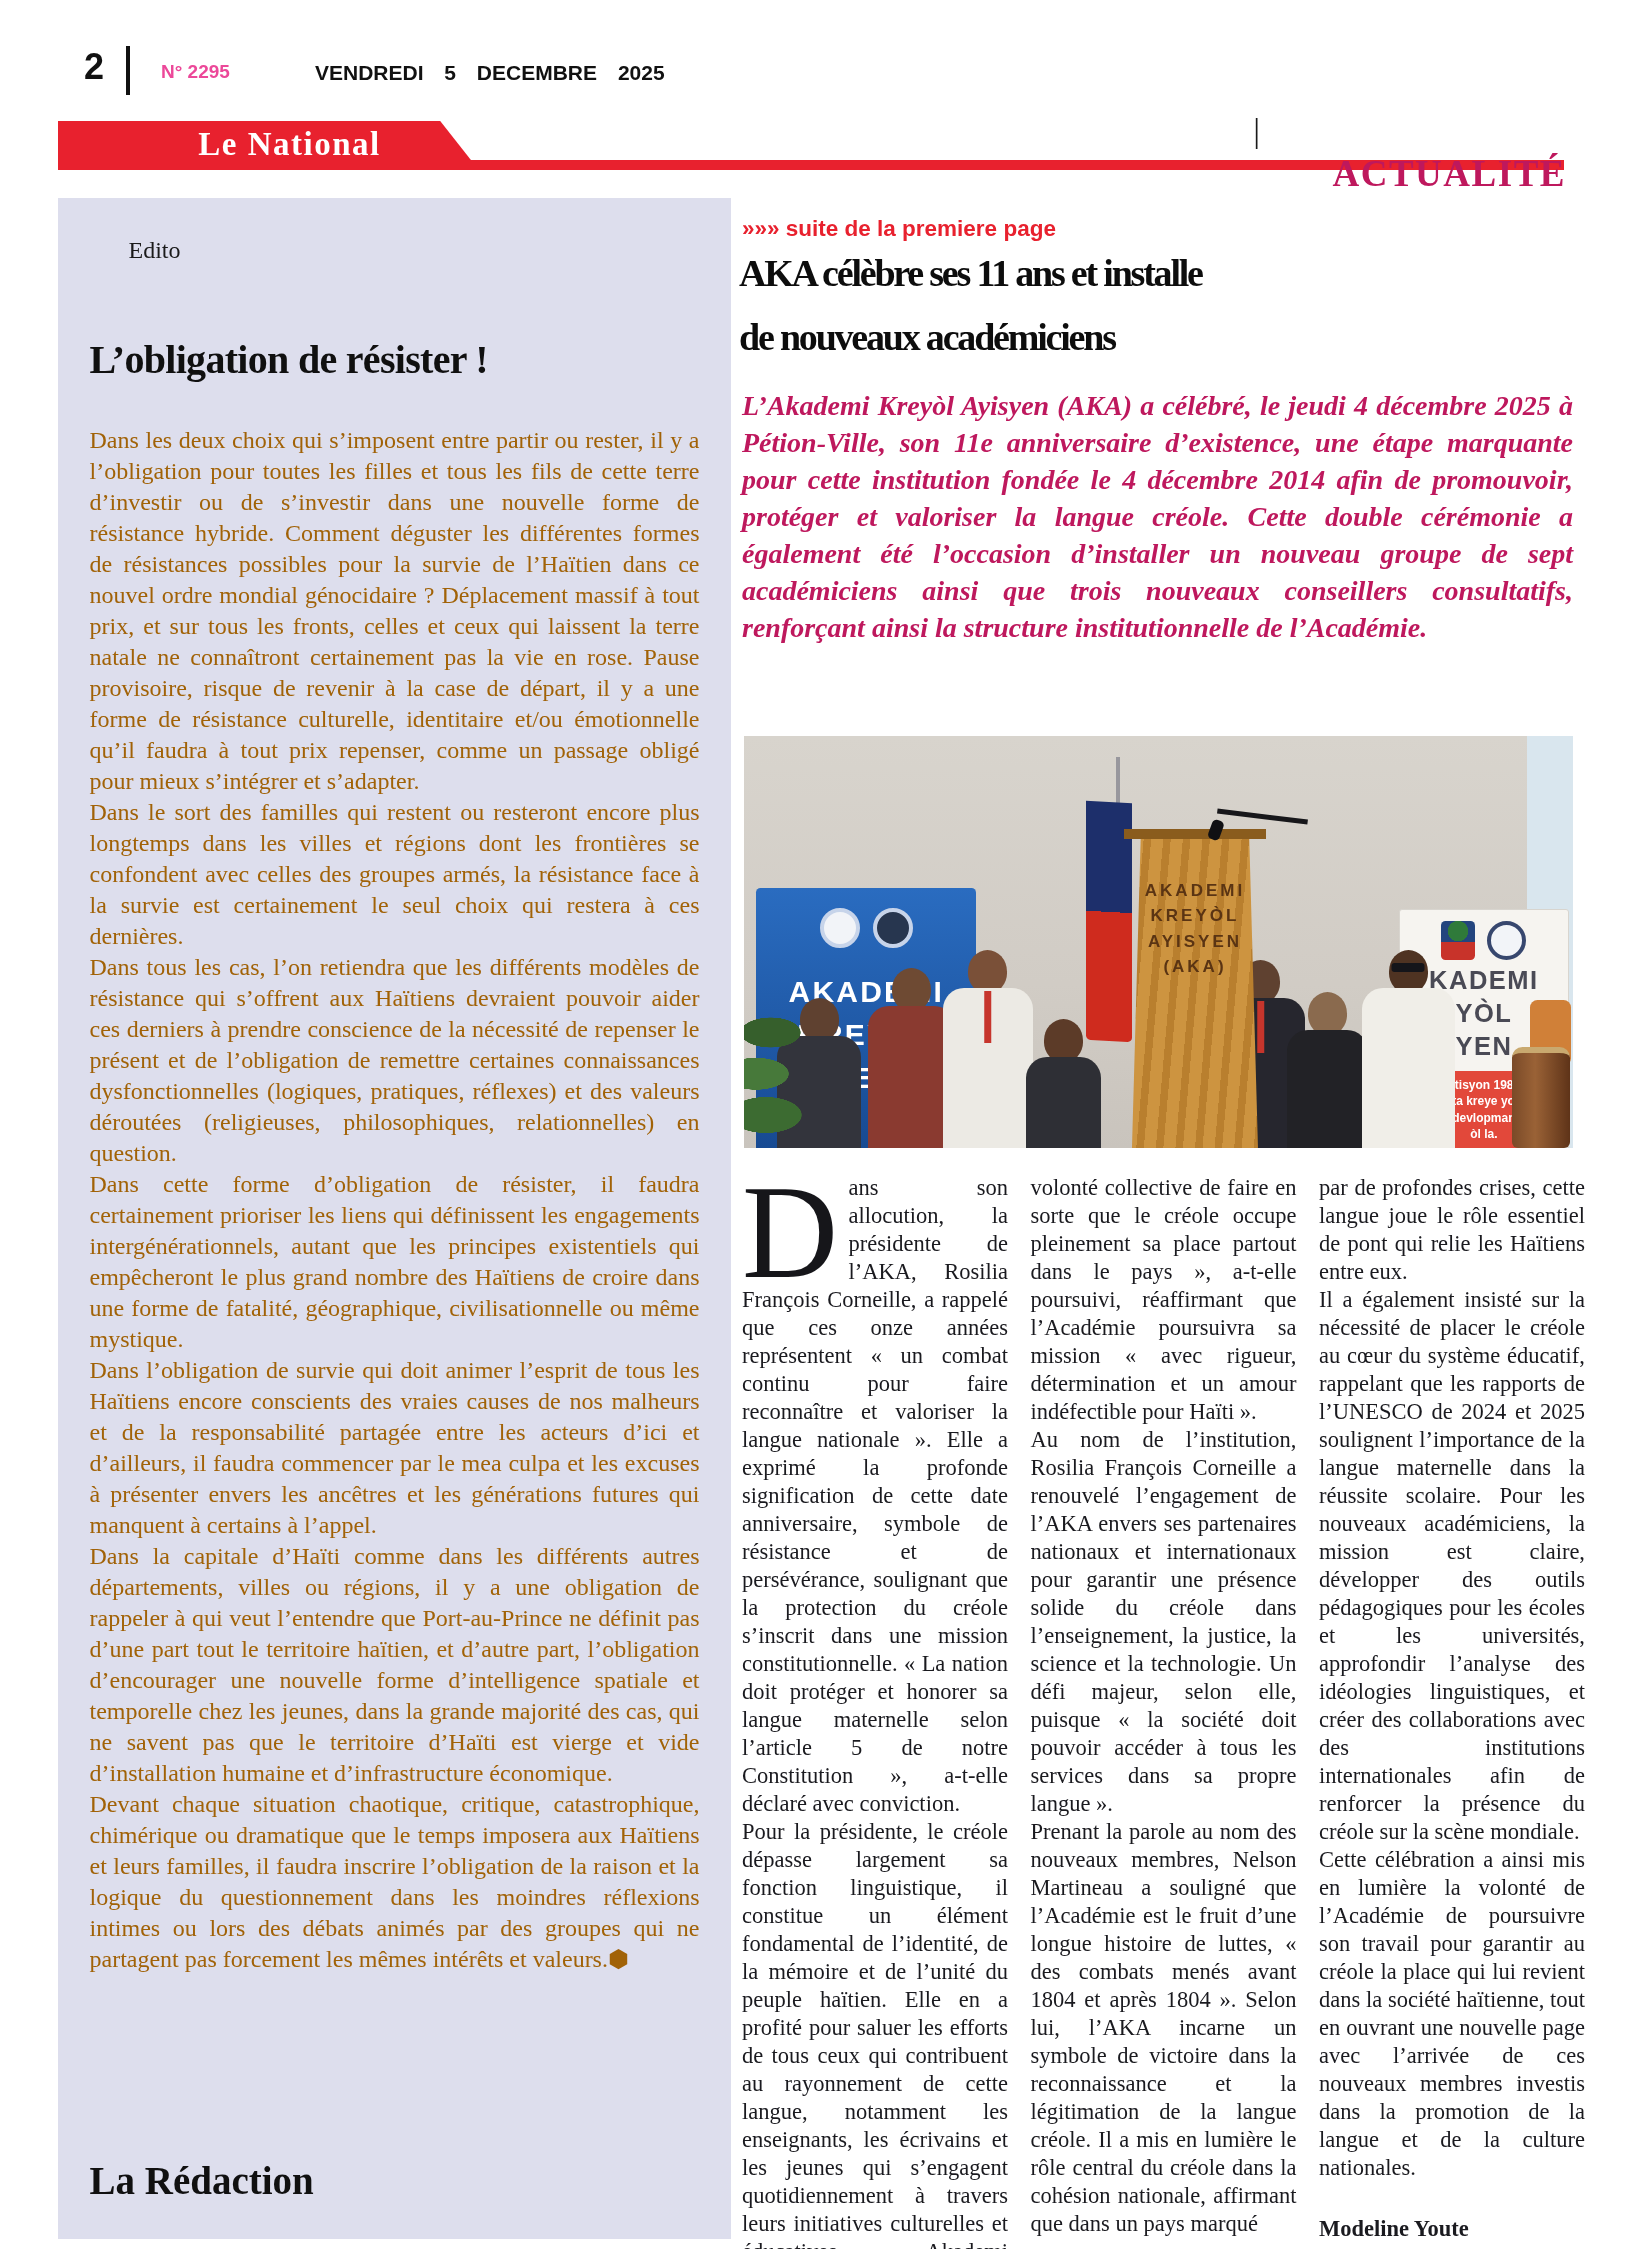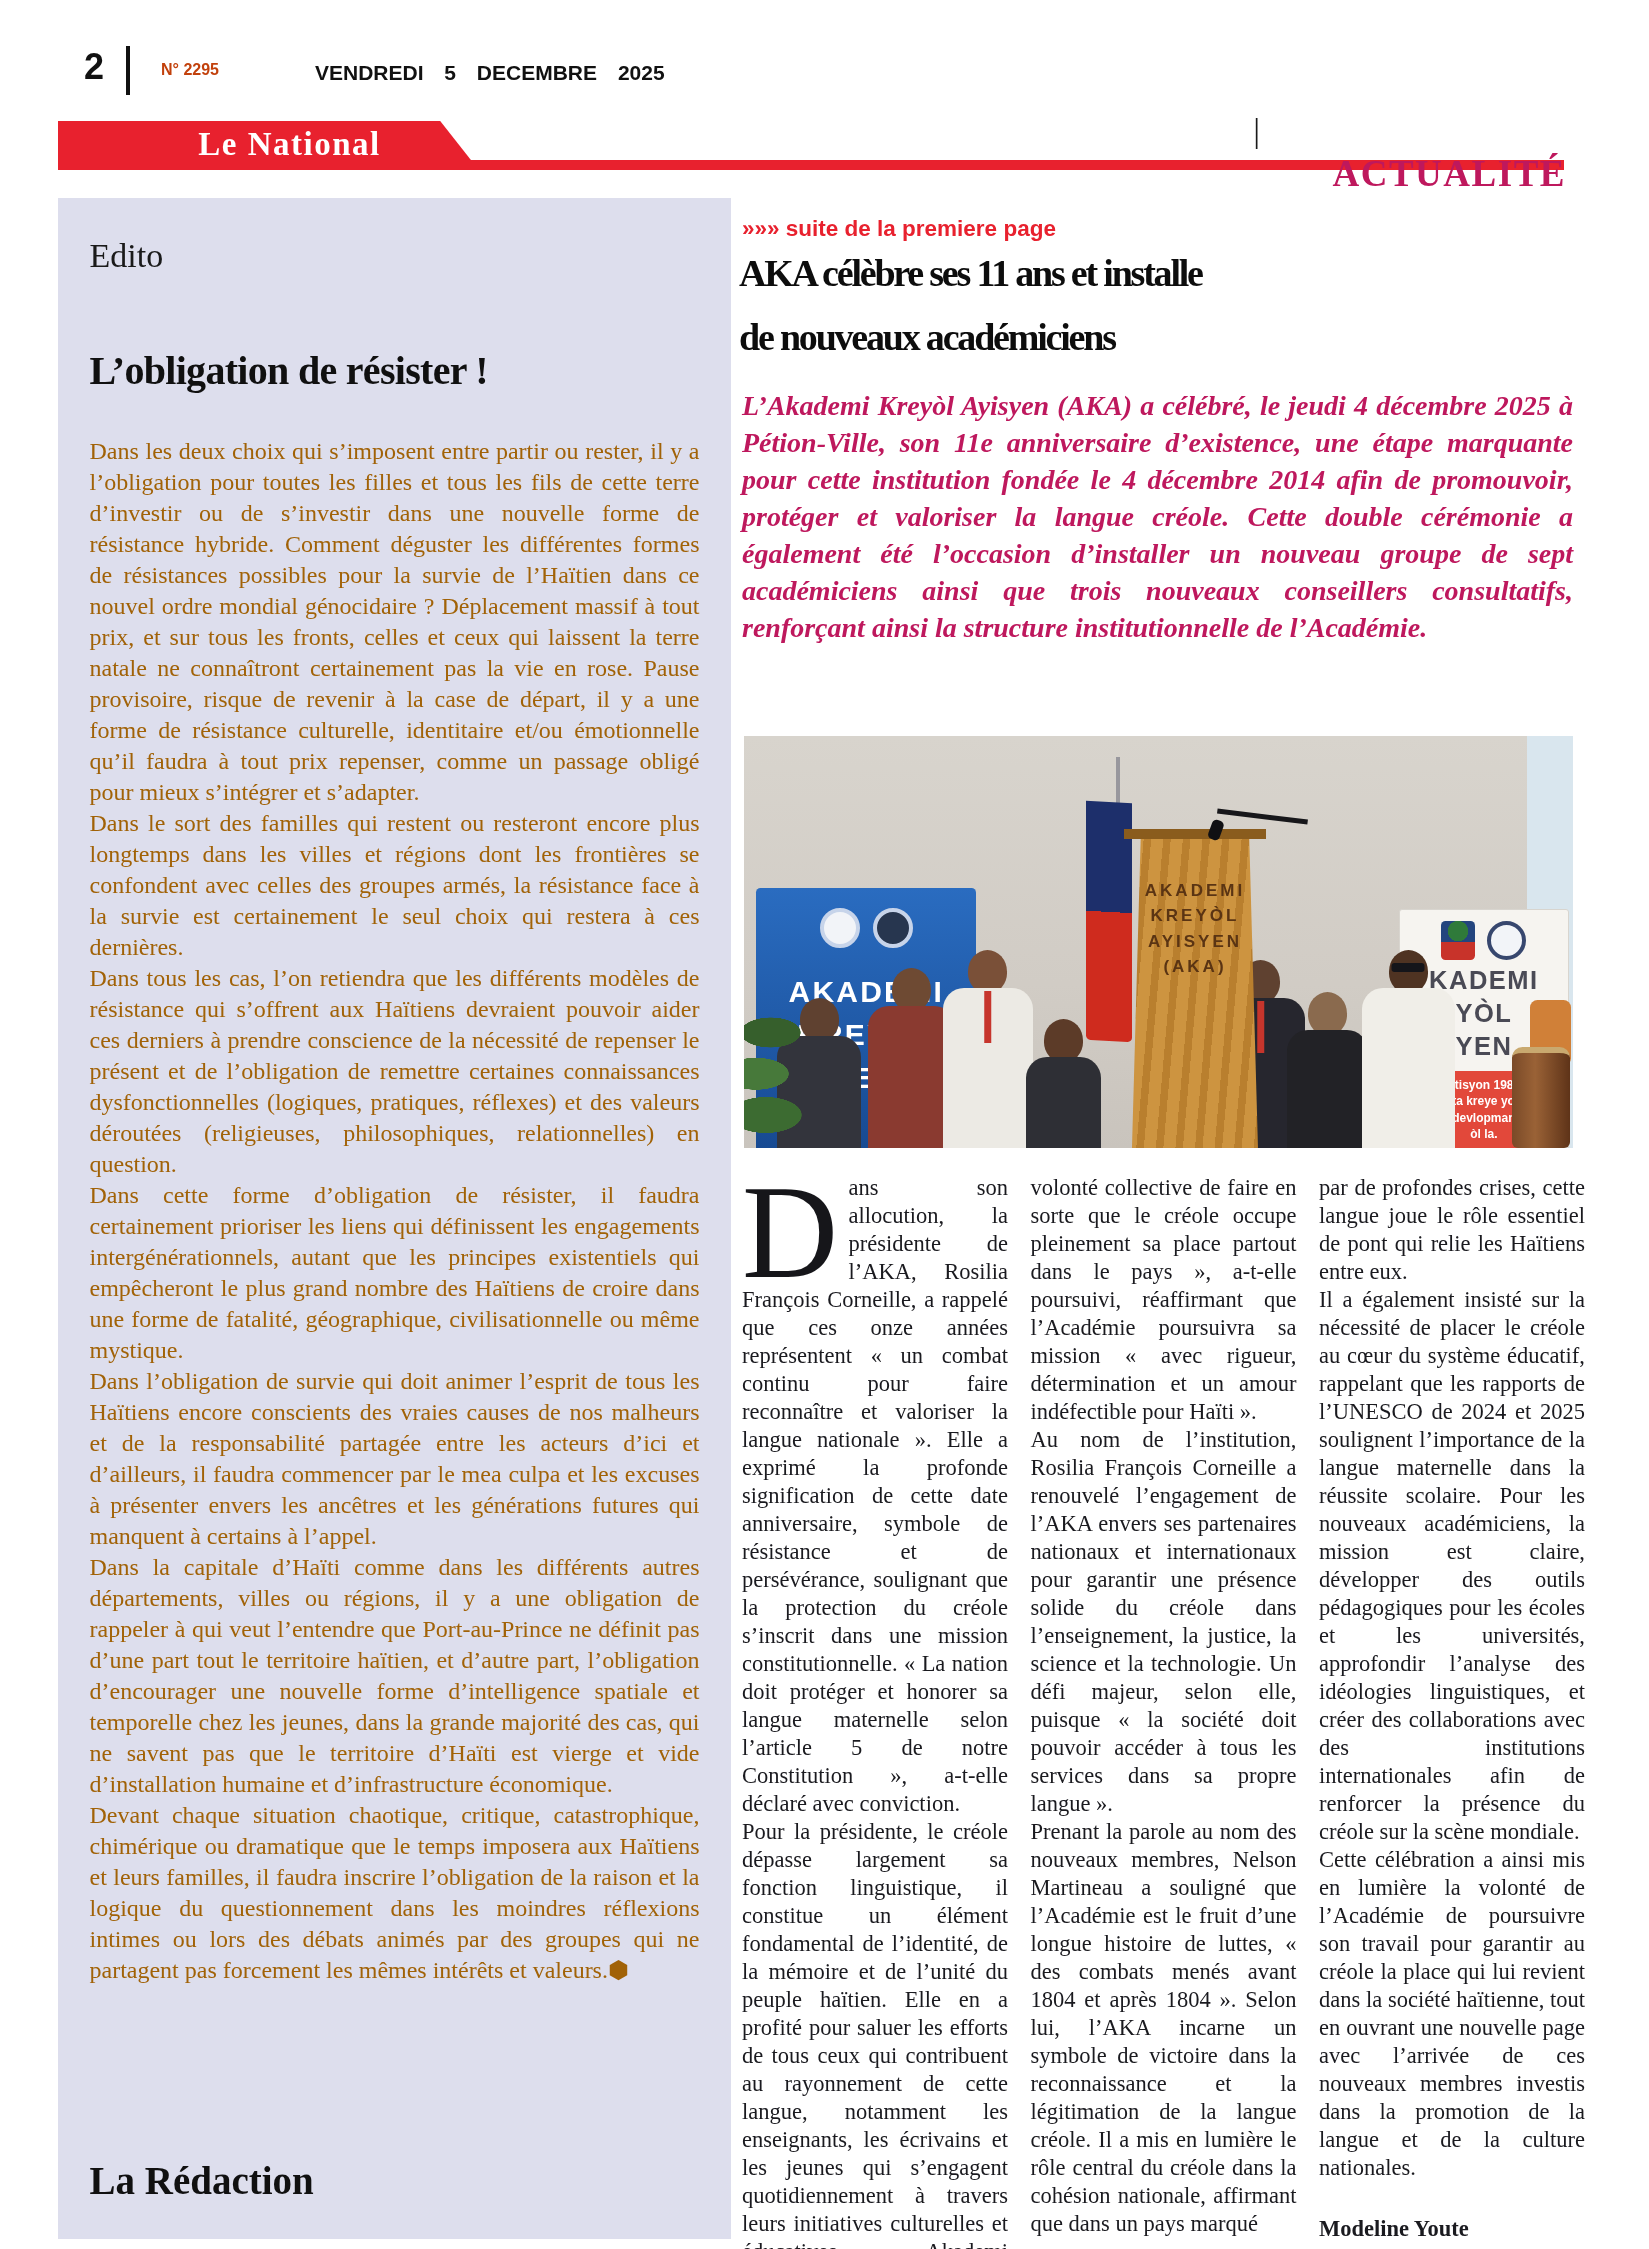--- a/index.html
+++ b/index.html
@@ -4,36 +4,36 @@
 <style>
   html,body{margin:0;padding:0;background:#fff;}
   .page{position:relative;width:1650px;height:2250px;background:#ffffff;overflow:hidden;
         font-family:"Liberation Serif", serif;color:#141414;}
 
   
   .pageno{position:absolute;left:84px;top:46px;font-family:"Liberation Sans",sans-serif;
           font-weight:bold;font-size:36px;color:#111;}
   .pageno-bar{position:absolute;left:126px;top:46px;width:3.7px;height:49px;background:#111;}
   .issue{position:absolute;left:161px;top:61px;font-family:"Liberation Sans",sans-serif;
-         font-weight:bold;font-size:16px;color:#c2410c;}
+         font-weight:bold;font-size:19px;color:#ec4899;}
   .date{position:absolute;left:315px;top:61px;font-family:"Liberation Sans",sans-serif;
         font-weight:bold;font-size:21px;word-spacing:15px;color:#111;}
   .masthead{position:absolute;left:58px;top:121px;width:420px;height:48px;background:#e8212e;
             clip-path:polygon(0 0,91% 0,100% 100%,0 100%);}
   .masthead span{display:block;padding-left:43px;line-height:46px;color:#fff;
                  font-weight:bold;font-size:33px;letter-spacing:1.5px;text-align:center;}
   .redline{position:absolute;left:58px;top:160px;width:1506px;height:9.7px;background:#e8212e;}
   .section-head{position:absolute;top:112px;right:84px;font-weight:bold;font-size:37px;
                 letter-spacing:1.5px;color:#be185d;margin-top:40px;}
   .section-div{position:absolute;top:112px;right:390px;font-weight:normal;font-size:34px;color:#1a1a1a;}
 
   
   .edito{position:absolute;left:58px;top:198px;width:673px;height:2041px;background:#dddeed;
          box-sizing:border-box;padding:39px 31.5px 36px 31.5px;display:flex;flex-direction:column;}
-  .edito-kicker{font-size:34px;color:#1a1a1a;}
+  .edito-kicker{font-size:24px;color:#1a1a1a;margin-left:39px;}
   .edito-title{margin-top:72px;font-weight:bold;font-size:40px;letter-spacing:-0.7px;color:#101010;}
   .edito-body{margin-top:42px;}
   .edito-p{margin:0;font-size:24px;line-height:31px;text-align:justify;color:#a16207;}
   .edito-sign{margin-top:auto;font-weight:bold;font-size:39px;color:#101010;}
 
   
   .continuation{position:absolute;left:742px;top:216px;color:#e8212e;
                 font-family:"Liberation Sans",sans-serif;font-weight:bold;font-size:22.5px;}
   .headline{position:absolute;left:739px;top:241px;width:847px;margin:0;
             font-weight:bold;font-size:38px;line-height:64px;letter-spacing:-2.2px;color:#0d0d0d;}

